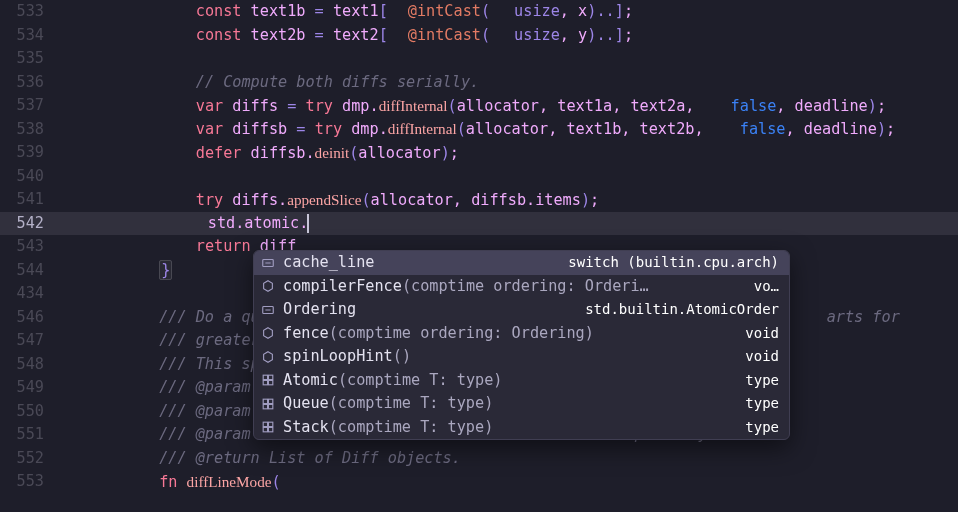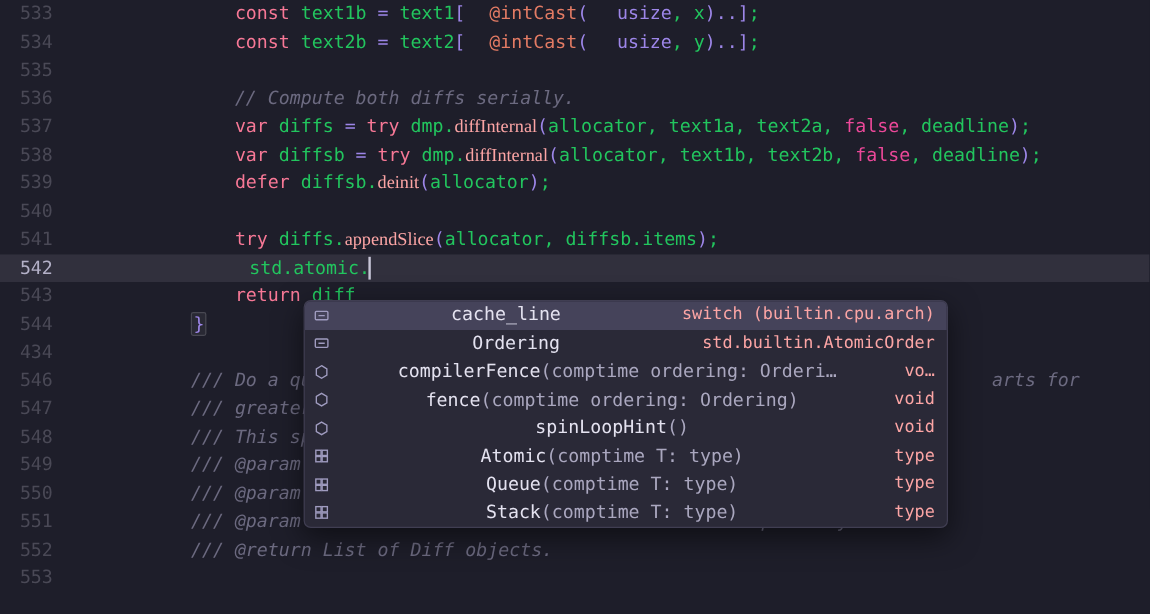--- a/index.html
+++ b/index.html
@@ -37,26 +37,26 @@
     flex-shrink: 0;
   }
   .row.active .gutter { color: #b4b1c8; }
   .code {
     padding-left: 20px;
     position: relative;
   }
   .builtin { color: #e37b64; padding-left: 20px; }      
   .keyword { color: #f77896; }      
   .type    { color: #9d86e8; margin-left: 24px; }      
-  .ident   { color: #22c55e; }      
+  .ident   { color: #f0abfc; }      
   .func    { color: #fca5a5; font-family: Liberation Serif, serif; }      
   .comment { color: #6c6a80; font-style: italic; }
   .doc     { color: #6c6a80; font-style: italic; }
   .op      { color: #9d86e8; }
-  .bool    { color: #ec4899; }
+  .bool    { color: #3b82f6; margin-left: 27px; }
   .cursor {
     display: inline-block;
     width: 2px; height: 19px;
     background: #c8c6d8;
     vertical-align: middle;
     margin-left: -1px;
   }
   .brace-match {
     background: rgba(255,255,255,0.05);
     border:1px solid rgba(255,255,255,0.15);
@@ -76,21 +76,20 @@
     box-shadow: 0 8px 24px rgba(0,0,0,0.5);
     overflow: hidden;
     z-index: 10;
   }
   .popup-row {
     display: flex;
     align-items: center;
     height: 23.5px;
     padding: 0 10px 0 6px;
     gap: 8px;
-    text-align: center;
   }
   .popup-row.sel {
     background: #45435a;
   }
   .pi {
     width: 15px; height: 15px;
     display: inline-flex;
     align-items: center; justify-content: center;
     flex-shrink: 0;
     color: #a09cc0;
@@ -98,21 +97,21 @@
   .pi svg { width: 14px; height: 14px; }
   .pname {
     flex: 1;
     color: #e4e2f0;
     white-space: nowrap;
     overflow: hidden;
     text-overflow: ellipsis;
   }
   .pname .sig { color: #aaa7bf; }
   .phint {
-    color: #fca5a5;
+    color: #ffffff;
     font-size: 14px;
     flex-shrink: 0;
     max-width: 250px;
     white-space: nowrap;
     overflow: hidden;
     text-overflow: ellipsis;
   }
 </style>
 </head>
 <body>
@@ -131,50 +130,50 @@
     <div class="row"><div class="gutter">543</div><div class="code">            <span class="keyword">return</span><span class="ident"> diff</span></div></div>
     <div class="row"><div class="gutter">544</div><div class="code">        <span class="op brace-match">}</span></div></div>
     <div class="row"><div class="gutter">434</div><div class="code"></div></div>
     <div class="row"><div class="gutter">546</div><div class="code">        <span class="doc">/// Do a quick </span><span class="doc">                                                          arts for</span></div></div>
     <div class="row"><div class="gutter">547</div><div class="code">        <span class="doc">/// greater acc</span></div></div>
     <div class="row"><div class="gutter">548</div><div class="code">        <span class="doc">/// This speedu</span></div></div>
     <div class="row"><div class="gutter">549</div><div class="code">        <span class="doc">/// @param text</span></div></div>
     <div class="row"><div class="gutter">550</div><div class="code">        <span class="doc">/// @param text</span></div></div>
     <div class="row"><div class="gutter">551</div><div class="code">        <span class="doc">/// @param deadline Time when the diff should be complete by.</span></div></div>
     <div class="row"><div class="gutter">552</div><div class="code">        <span class="doc">/// @return List of Diff objects.</span></div></div>
-    <div class="row"><div class="gutter">553</div></div>
+    <div class="row"><div class="gutter">553</div><div class="code">        <span class="keyword">fn</span><span class="ident"> </span><span class="func">diffLineMode</span><span class="op">(</span></div></div>
     <div class="popup">
       <div class="popup-row sel">
         <span class="pi">
           <svg viewBox="0 0 16 16" fill="none" stroke="currentColor" stroke-width="1.3">
             <rect x="2" y="4" width="12" height="8" rx="1"></rect>
             <line x1="5" y1="8" x2="11" y2="8"></line>
           </svg>
         </span>
         <span class="pname">cache_line</span>
         <span class="phint">switch (builtin.cpu.arch)</span>
       </div>
       <div class="popup-row">
         <span class="pi">
           <svg viewBox="0 0 16 16" fill="none" stroke="currentColor" stroke-width="1.3">
+            <path d="M8 2 L13 5 L13 11 L8 14 L3 11 L3 5 Z"></path>
+          </svg>
+        </span>
+        <span class="pname">compilerFence<span class="sig">(comptime ordering: Orderi…</span></span>
+        <span class="phint">vo…</span>
+      </div>
+      <div class="popup-row">
+        <span class="pi">
+          <svg viewBox="0 0 16 16" fill="none" stroke="currentColor" stroke-width="1.3">
             <rect x="2" y="4" width="12" height="8" rx="1"></rect>
             <line x1="5" y1="8" x2="11" y2="8"></line>
           </svg>
         </span>
         <span class="pname">Ordering</span>
         <span class="phint">std.builtin.AtomicOrder</span>
-      </div>
-      <div class="popup-row">
-        <span class="pi">
-          <svg viewBox="0 0 16 16" fill="none" stroke="currentColor" stroke-width="1.3">
-            <path d="M8 2 L13 5 L13 11 L8 14 L3 11 L3 5 Z"></path>
-          </svg>
-        </span>
-        <span class="pname">compilerFence<span class="sig">(comptime ordering: Orderi…</span></span>
-        <span class="phint">vo…</span>
       </div>
       <div class="popup-row">
         <span class="pi">
           <svg viewBox="0 0 16 16" fill="none" stroke="currentColor" stroke-width="1.3">
             <path d="M8 2 L13 5 L13 11 L8 14 L3 11 L3 5 Z"></path>
           </svg>
         </span>
         <span class="pname">fence<span class="sig">(comptime ordering: Ordering)</span></span>
         <span class="phint">void</span>
       </div>

